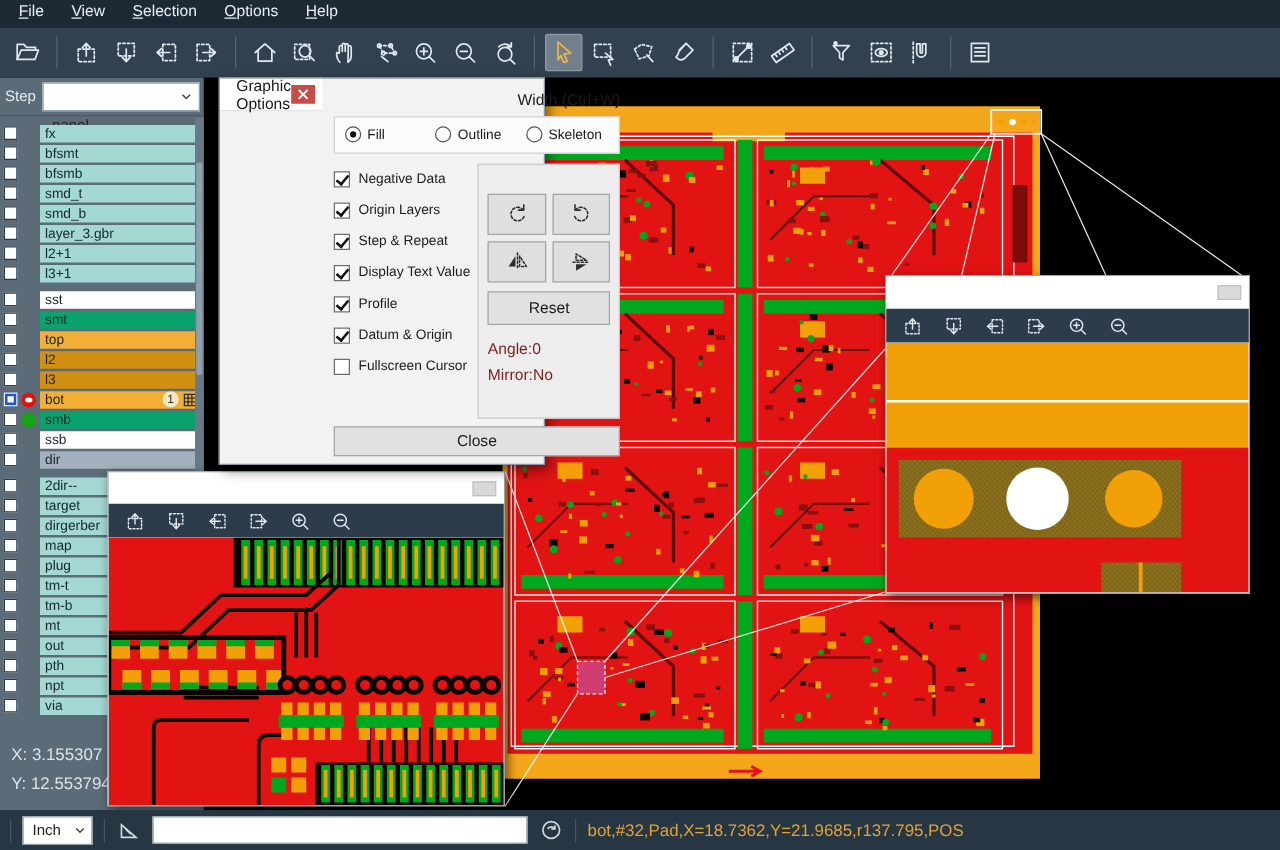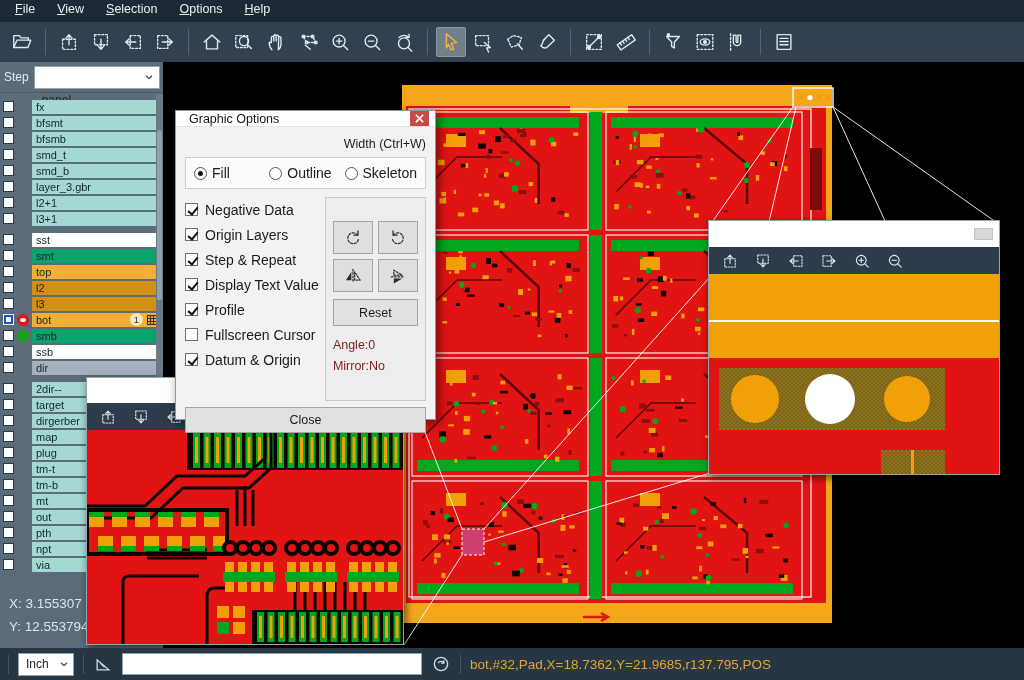--- a/index.html
+++ b/index.html
@@ -46,31 +46,31 @@
 
   
   .float-win{position:absolute;background:#fff;border:1px solid #98a3ab;box-shadow:2px 3px 8px rgba(0,0,0,.55);z-index:6;}
   .fw-title{height:26px;background:#fff;display:flex;align-items:center;justify-content:flex-end;padding-right:6px;}
   .fw-btn{width:19px;height:12px;background:#d9d9d9;border:1px solid #c2c2c2;}
   .fw-toolbar{height:27px;background:#2c3c4a;display:flex;align-items:center;gap:15px;padding-left:12px;}
   .fw-toolbar .wicon{width:18px;height:18px;color:#e2eaf0;}
   .fw-content{position:relative;overflow:hidden;}
 
   
-  .dialog{position:absolute;left:175px;top:62px;width:261px;height:310px;background:#f2f2f2;border:1px solid #8a99a4;box-shadow:3px 4px 10px rgba(0,0,0,.5);z-index:8;display:flex;flex-direction:column;margin-top:48px;}
+  .dialog{position:absolute;left:175px;top:62px;width:261px;height:310px;background:#f2f2f2;border:1px solid #8a99a4;box-shadow:3px 4px 10px rgba(0,0,0,.5);z-index:8;display:flex;flex-direction:row;}
   .dlg-title{height:26px;background:#fff;display:flex;align-items:center;padding:0 6px 0 13px;border-bottom:1px solid #e3e3e3;}
   .dlg-title-text{flex:1;font-size:12.5px;color:#161616;}
   .dlg-close{width:19px;height:15px;background:#c94b45;color:#fff;display:flex;align-items:center;justify-content:center;}
   .dlg-body{flex:1;padding:8px 9px 6px 9px;display:flex;flex-direction:column;}
   .dlg-widthlabel{font-size:12.5px;color:#1b1b1b;margin:2px 0 6px 2px;text-align:right;}
   .radio-group{border:1px solid #cfcfcf;background:#fbfbfb;height:32px;display:flex;align-items:center;padding:0 8px;gap:6px;margin-bottom:8px;}
   .radio-item{display:flex;align-items:center;gap:5px;flex:1;}
   .radio{width:13px;height:13px;border:1px solid #555;border-radius:50%;background:#fff;position:relative;flex:none;}
   .radio.sel::after{content:"";position:absolute;inset:3px;background:#111;border-radius:50%;}
-  .rlabel,.clabel{font-size:14px;color:#1b1b1b;white-space:nowrap;}
+  .rlabel,.clabel{font-size:11px;color:#1b1b1b;white-space:nowrap;}
   .dlg-main{flex:1;display:flex;gap:6px;}
   .chk-col{flex:1;display:flex;flex-direction:column;}
   .chk-row{height:25px;display:flex;align-items:center;gap:7px;}
   .cbx{width:13px;height:13px;background:#fff;border:1px solid #6e6e6e;position:relative;flex:none;}
   .cbx.checked::after{content:"";position:absolute;left:3.5px;top:0.5px;width:4px;height:8px;border:solid #111;border-width:0 2px 2px 0;transform:rotate(40deg);}
   .dlg-right{width:114px;border:1px solid #c9c9c9;background:#ededed;padding:23px 7px;display:flex;flex-direction:column;}
   .btn-grid{display:grid;grid-template-columns:1fr 1fr;gap:5px;}
   .ibtn{height:33px;background:#dfdfdf;border:1px solid #a5a5a5;display:flex;align-items:center;justify-content:center;color:#2c2c2c;}
   .ibtn svg{width:20px;height:20px;}
   .reset-btn{height:27px;background:#e1e1e1;border:1px solid #a5a5a5;font-size:12.5px;color:#1b1b1b;margin-top:7px;display:flex;align-items:center;justify-content:center;}
@@ -1209,26 +1209,26 @@
             </div>
             <div class="chk-row">
               <div class="cbx checked"></div>
               <span class="clabel">Display Text Value</span>
             </div>
             <div class="chk-row">
               <div class="cbx checked"></div>
               <span class="clabel">Profile</span>
             </div>
             <div class="chk-row">
+              <div class="cbx checked"></div>
+              <span class="clabel">Datum &amp; Origin</span>
+            </div>
+            <div class="chk-row">
               <div class="cbx"></div>
               <span class="clabel">Fullscreen Cursor</span>
-            </div>
-            <div class="chk-row">
-              <div class="cbx checked"></div>
-              <span class="clabel">Datum &amp; Origin</span>
             </div>
           </div>
         <div class="dlg-right">
           <div class="btn-grid" id="btn-grid">
               <div class="ibtn">
                 <svg width="20" height="20" viewBox="0 0 24 24" fill="none" stroke="currentColor" stroke-width="1.5" stroke-linejoin="round" stroke-linecap="round">
                   <path d="M17.5 8.5 A6.5 6.5 0 1 0 18.5 14" stroke-dasharray="2.5 2"></path>
                   <path d="M18 3.5 v5 h-5"></path>
                 </svg>
               </div>

